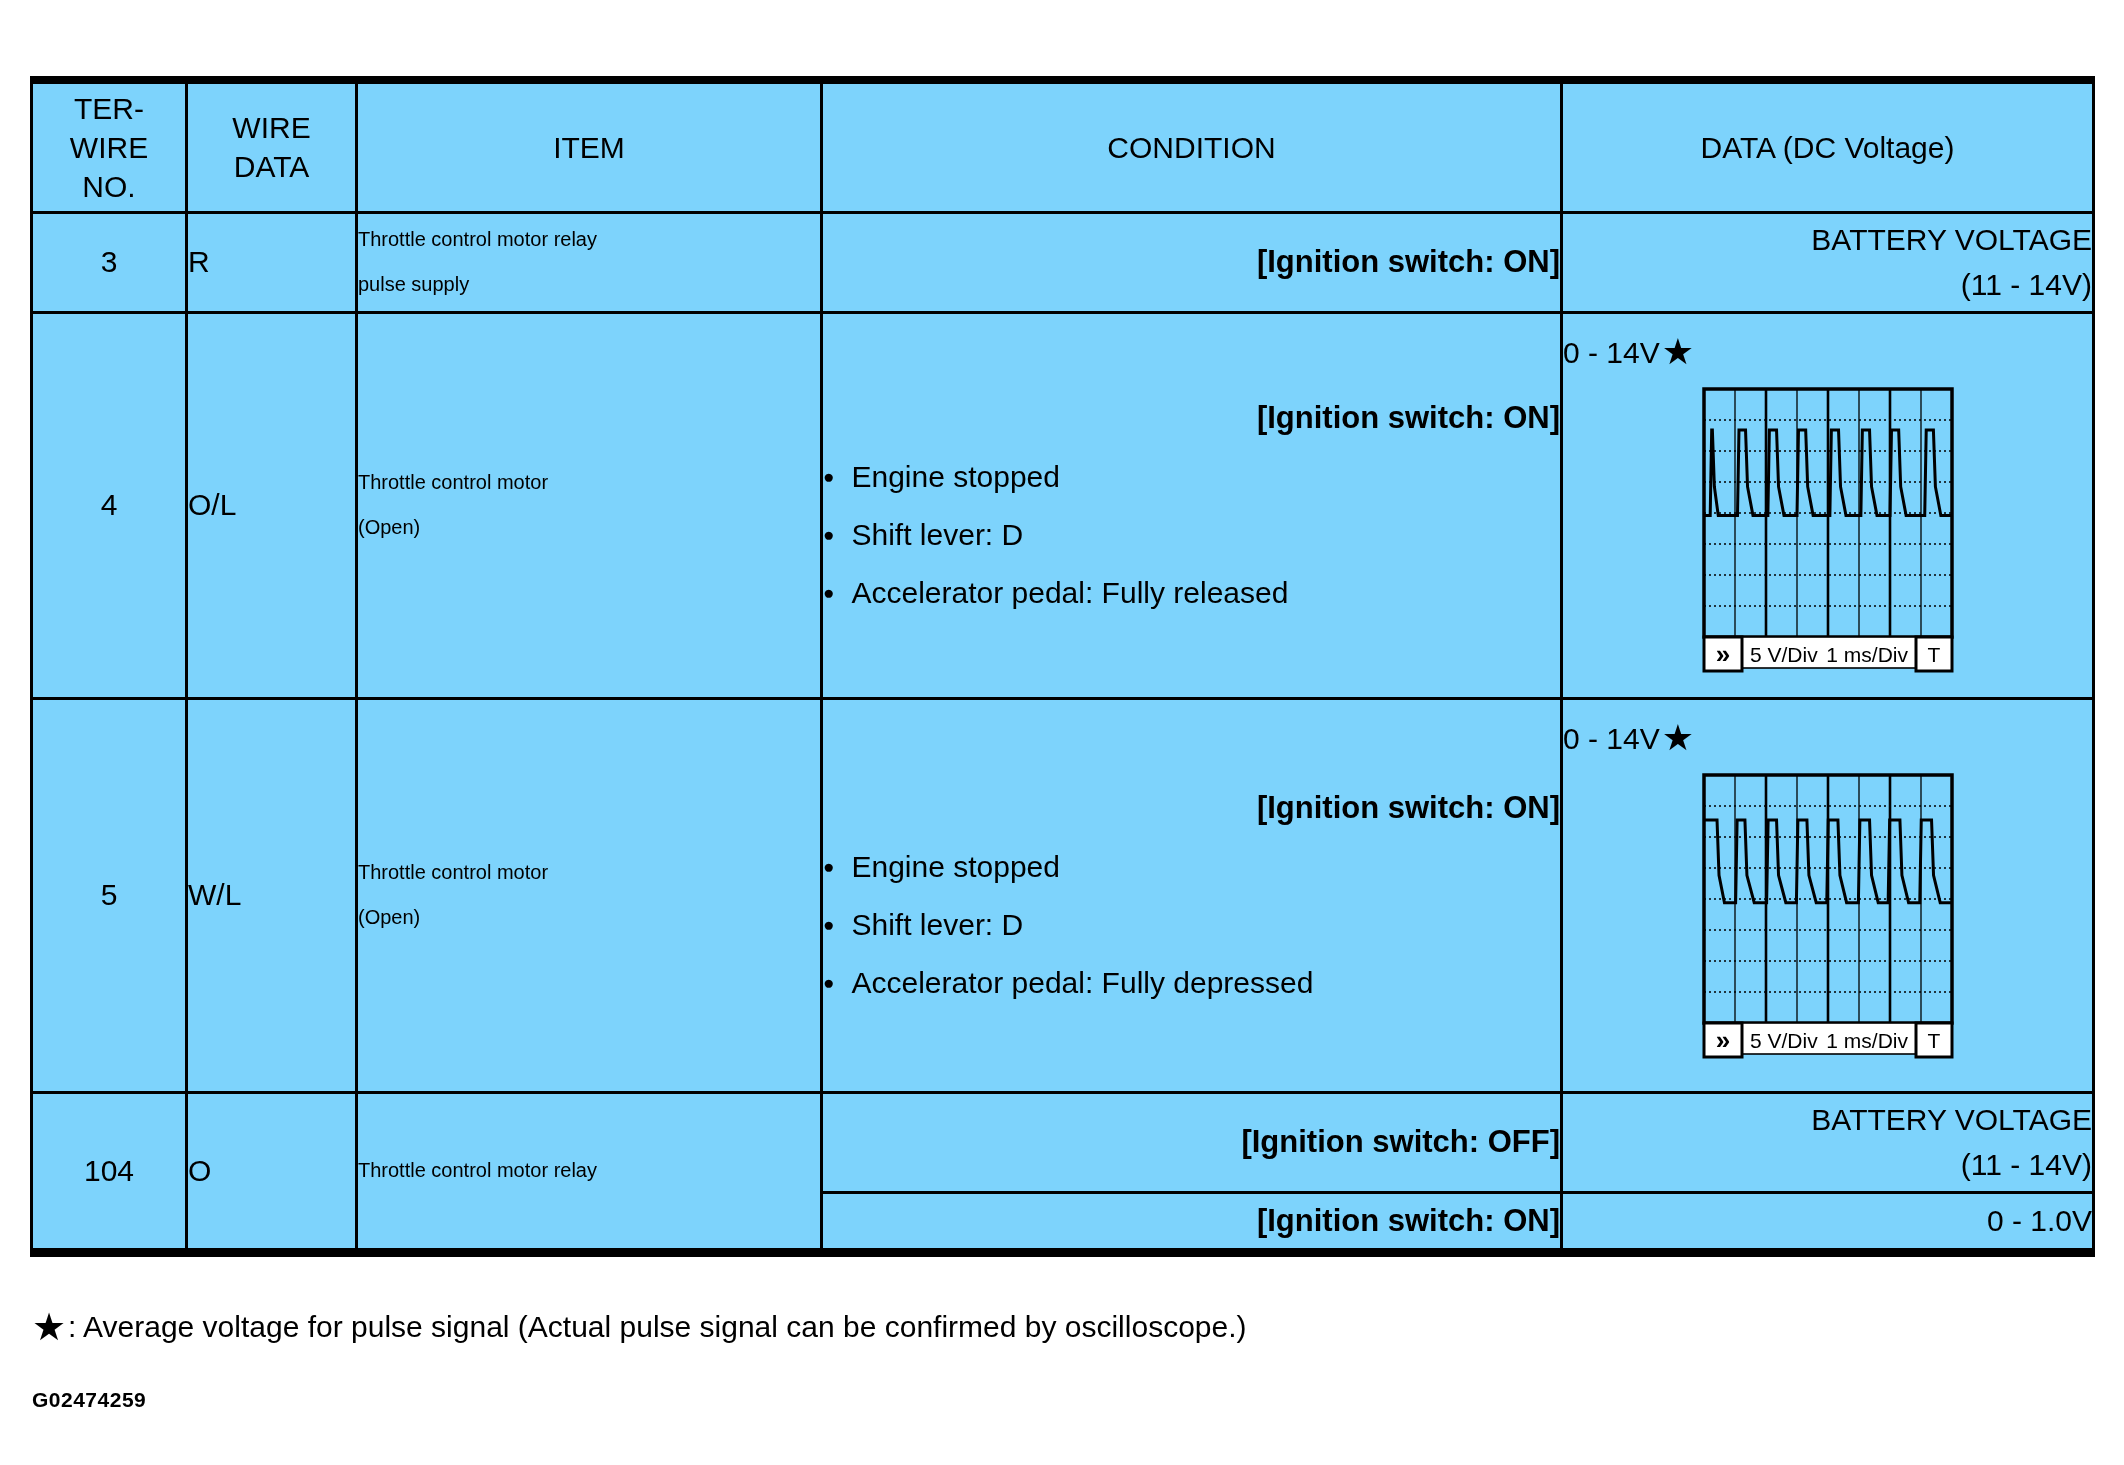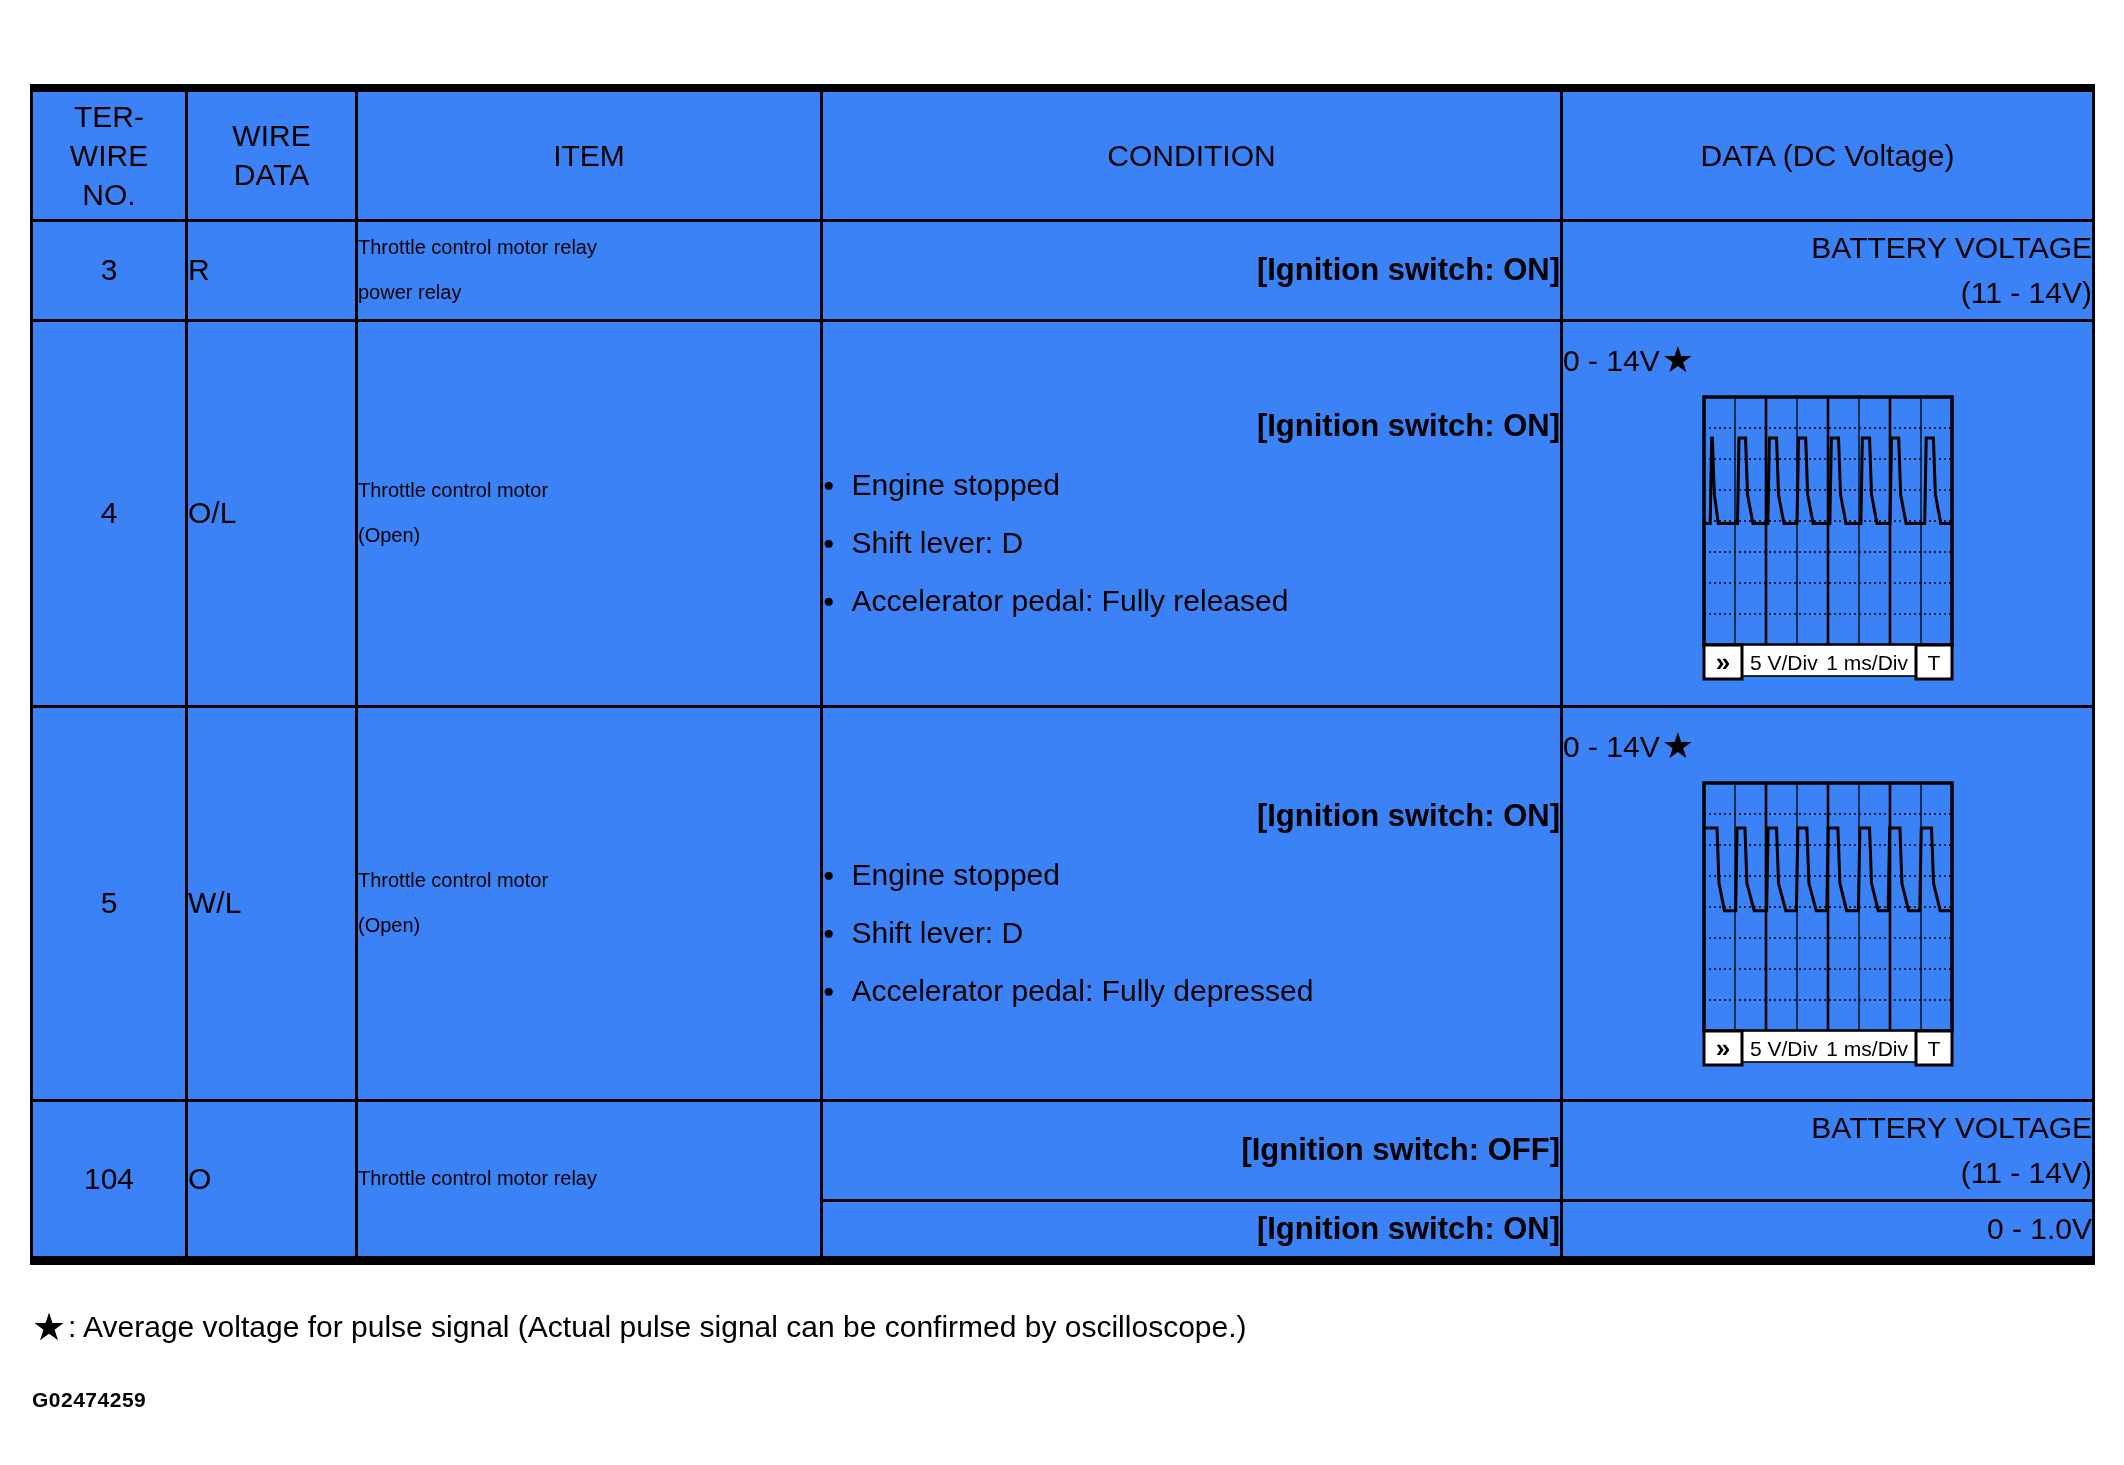--- a/index.html
+++ b/index.html
@@ -1,19 +1,19 @@
 <!DOCTYPE html>
 <html><head>
 <meta charset="utf-8">
 <style>
   html,body{margin:0;padding:0;background:#fff;}
   .page{position:relative;width:2124px;height:1465px;background:#fff;color:#000;
         font-family:"Liberation Sans",sans-serif;overflow:hidden;}
-  table.spec{position:absolute;left:30px;top:84px;width:2062px;table-layout:fixed;
-        border-collapse:collapse;background:#3b82f6;}
+  table.spec{position:absolute;left:30px;top:76px;width:2062px;table-layout:fixed;
+        border-collapse:collapse;background:#7dd3fc;}
   table.spec{border-top:8px solid #000;border-bottom:9px solid #000;
         border-left:3px solid #000;border-right:3px solid #000;}
   table.spec th,table.spec td{border:3px solid #000;padding:0;overflow:hidden;}
   tr.h-head{height:132px;} tr.h-r1{height:100px;} tr.h-r2{height:386px;}
   tr.h-r3{height:394px;} tr.h-r4a{height:100px;} tr.h-r4b{height:60px;}
   .c-head{text-align:center;vertical-align:middle;font-size:30px;line-height:39px;font-weight:normal;}
   .c-term{text-align:center;vertical-align:middle;font-size:30px;}
   .c-wire{vertical-align:middle;text-align:left;padding-left:18px;font-size:30px;}
   .c-item{vertical-align:middle;text-align:left;padding-left:20px;padding-right:4px;
           font-size:20px;line-height:45px;}
@@ -60,21 +60,21 @@
       <th class="c-head">ITEM</th>
       <th class="c-head">CONDITION</th>
       <th class="c-head">DATA (DC Voltage)</th>
     </tr>
 
     <tr class="h-r1">
       <td class="c-term">3</td>
       <td class="c-wire">R</td>
       <td class="c-item">
         <span>Throttle control motor relay</span>
-        <span>power relay</span>
+        <span>pulse supply</span>
       </td>
       <td class="c-cond">
         <div class="cond-main">[Ignition switch: ON]</div>
       </td>
       <td class="c-data">
         <span>BATTERY VOLTAGE</span>
         <span>(11 - 14V)</span>
       </td>
     </tr>
 

